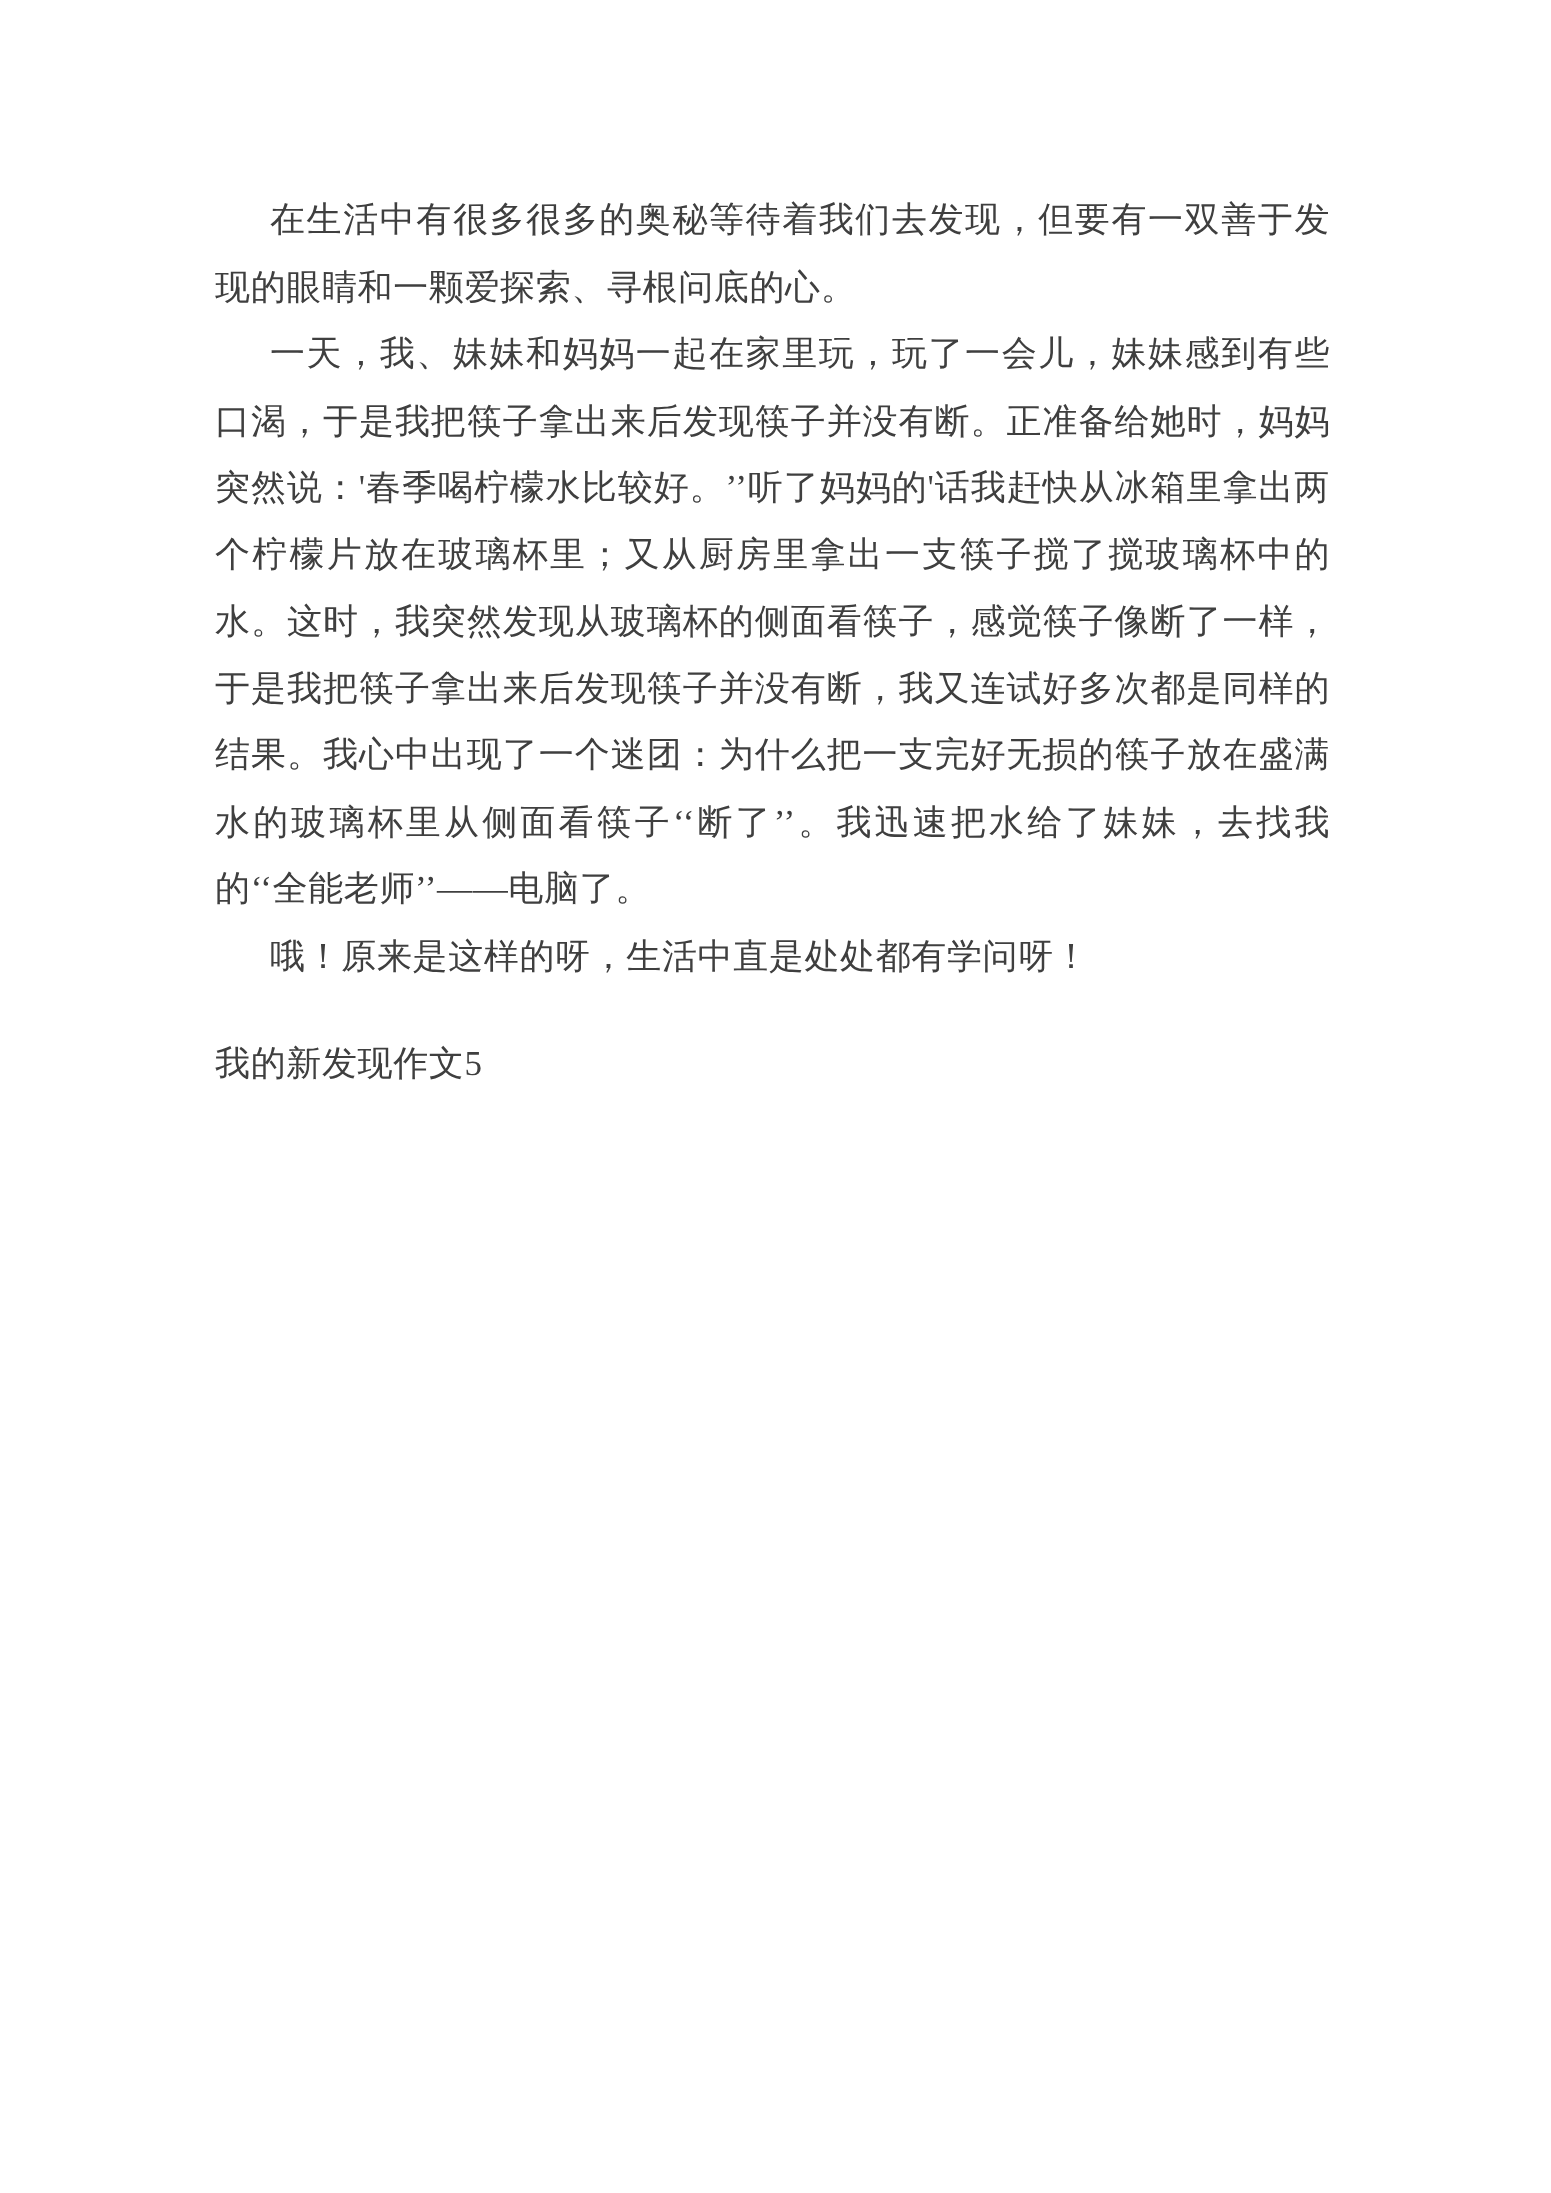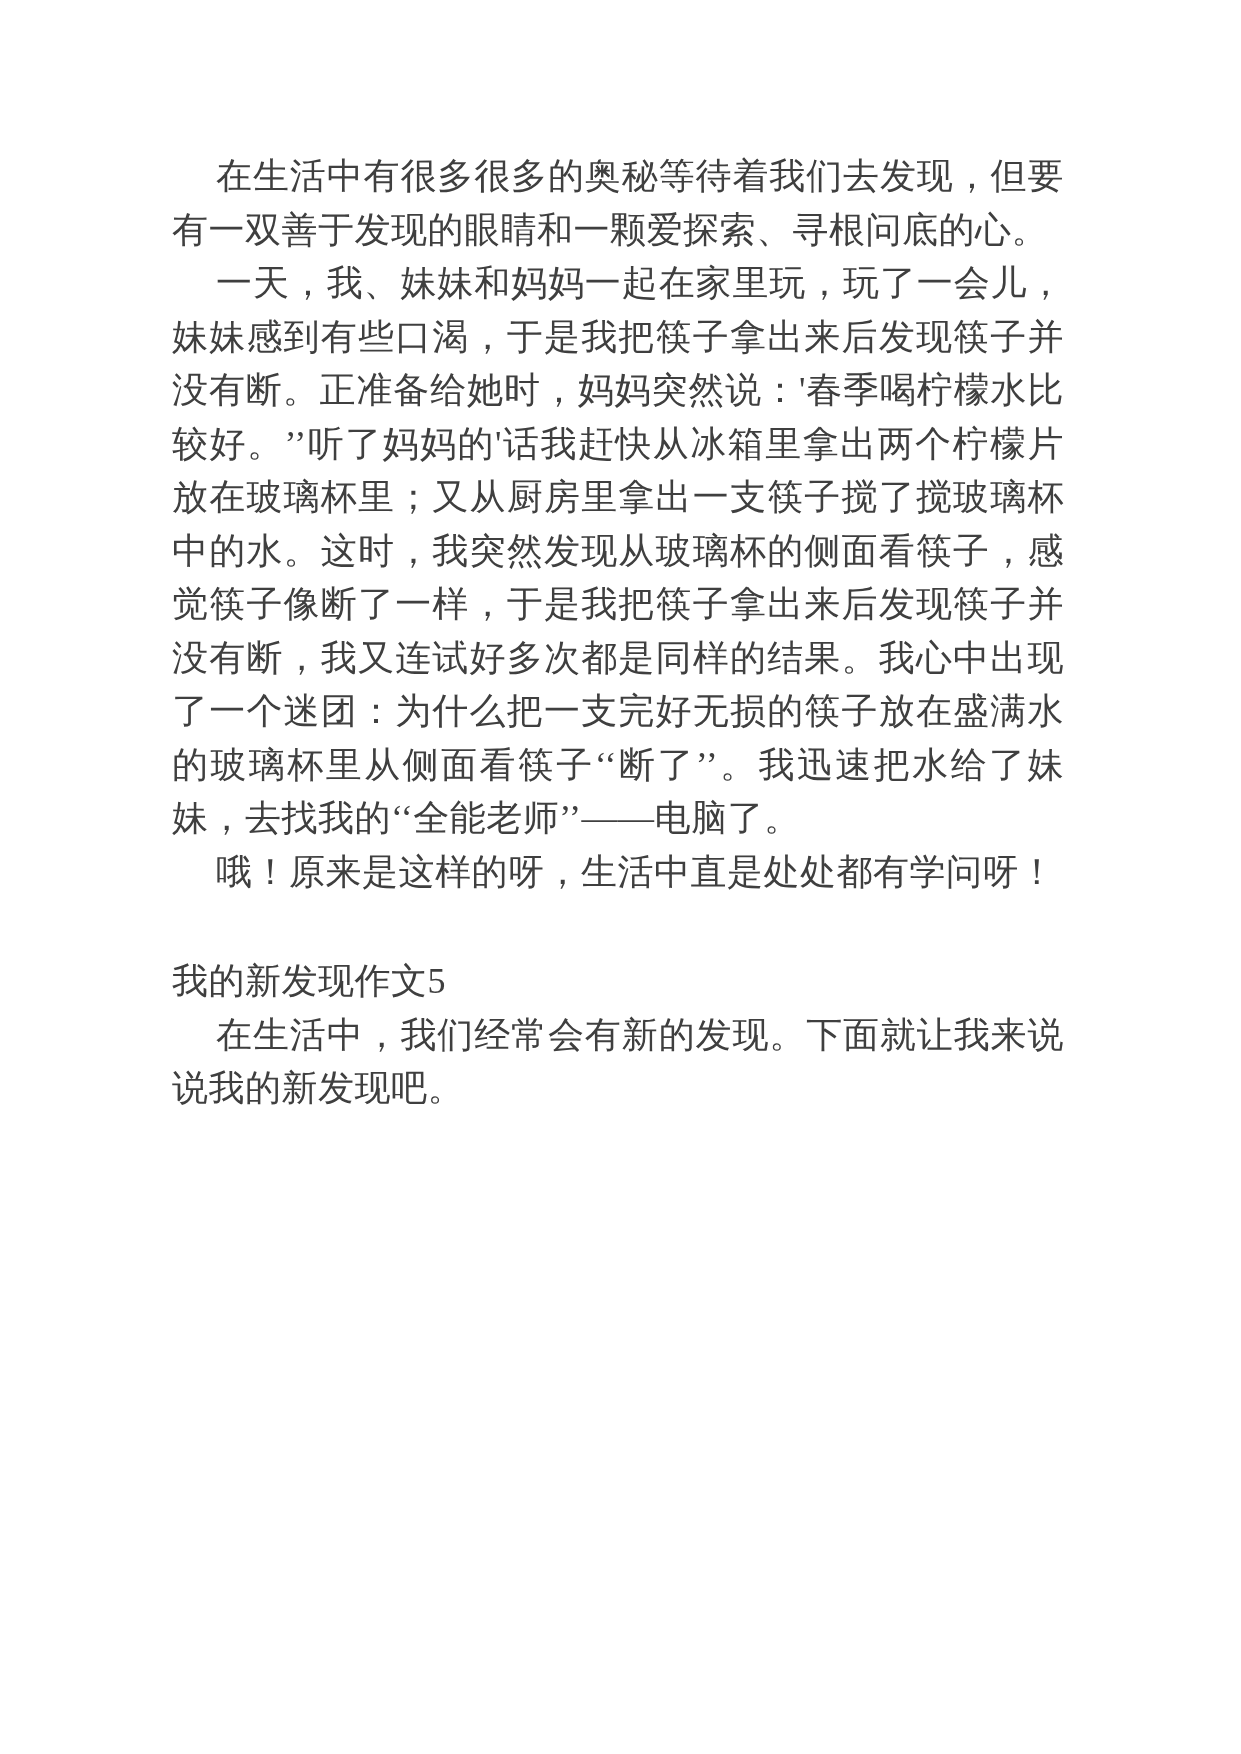--- a/index.html
+++ b/index.html
@@ -14,42 +14,41 @@
     background: #ffffff;
     overflow: hidden;
     font-family: "Liberation Serif", "DejaVu Serif", serif;
   }
   .doc-body {
     position: absolute;
     left: 172px;
     top: 150px;
     width: 892px;
     color: #3f3f3f;
-    font-size: 36px;
+    font-size: 28px;
     font-weight: 400;
     line-height: 53.5px;
     text-align: justify;
     text-align-last: left;
     letter-spacing: 0.5px;
   }
   .doc-body p {
     margin: 0;
     padding: 0;
     text-indent: 44px;
     word-break: break-all;
   }
   .doc-body p.heading {
-    margin-top: 56px;
+    margin-top: 33px;
     text-indent: 0;
   }
 </style>
 </head>
 <body>
 
 <div class="page" style="background: rgb(255, 255, 255);">
   <div class="doc-body" style="color: rgb(63, 63, 63);">
       <p class="para">在生活中有很多很多的奥秘等待着我们去发现，但要有一双善于发现的眼睛和一颗爱探索、寻根问底的心。</p>
       <p class="para">一天，我、妹妹和妈妈一起在家里玩，玩了一会儿，妹妹感到有些口渴，于是我把筷子拿出来后发现筷子并没有断。正准备给她时，妈妈突然说：'春季喝柠檬水比较好。’’听了妈妈的'话我赶快从冰箱里拿出两个柠檬片放在玻璃杯里；又从厨房里拿出一支筷子搅了搅玻璃杯中的水。这时，我突然发现从玻璃杯的侧面看筷子，感觉筷子像断了一样，于是我把筷子拿出来后发现筷子并没有断，我又连试好多次都是同样的结果。我心中出现了一个迷团：为什么把一支完好无损的筷子放在盛满水的玻璃杯里从侧面看筷子‘‘断了’’。我迅速把水给了妹妹，去找我的‘‘全能老师’’——电脑了。</p>
       <p class="para">哦！原来是这样的呀，生活中直是处处都有学问呀！</p>
       <p class="heading">我的新发现作文5</p>
-      <p class="para">在生活中，我们经常会有新的发现。下面就让我来说说我的新发现吧。</p>
     </div>
 </div>
 
 </body></html>

